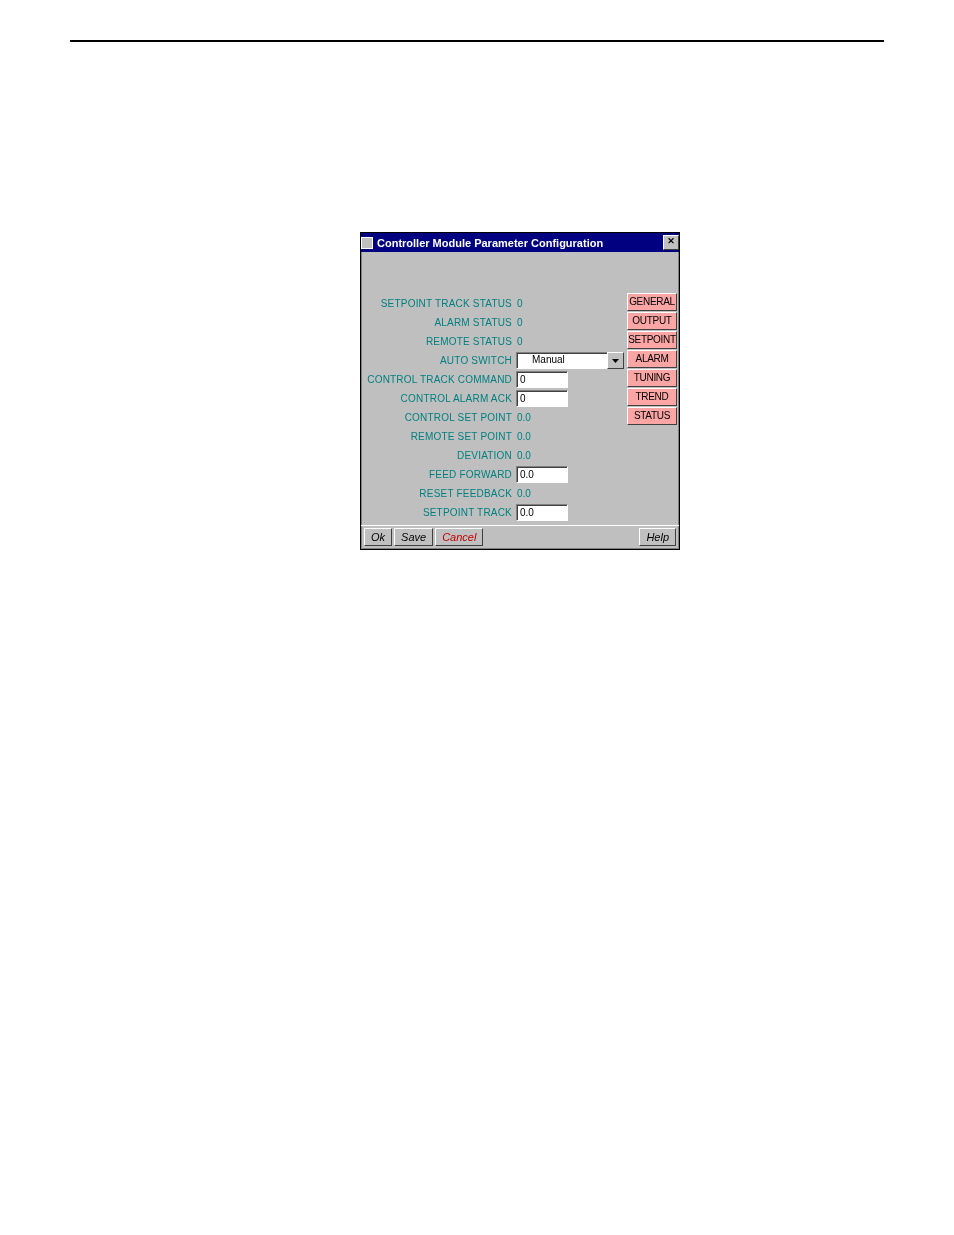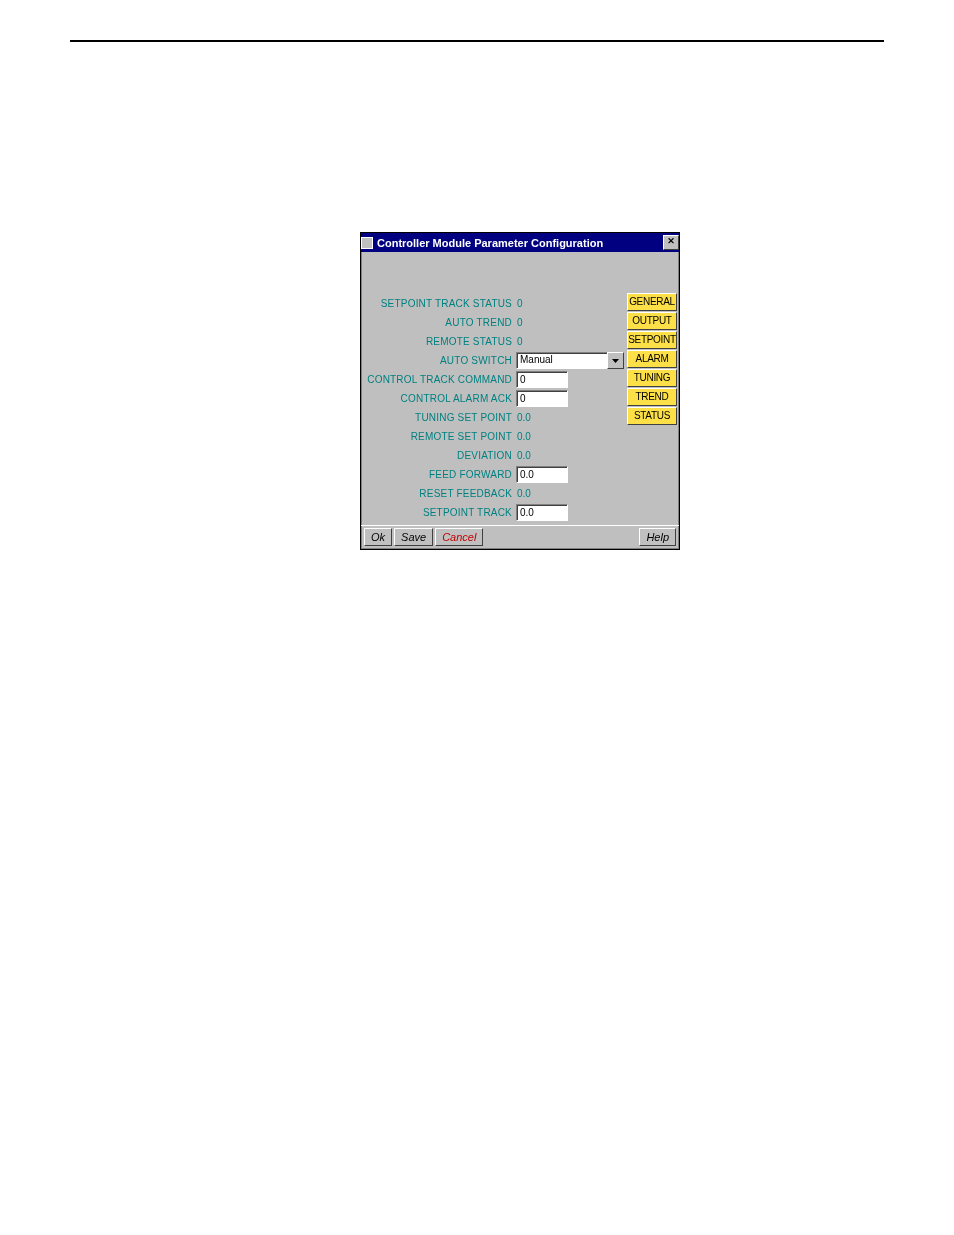--- a/index.html
+++ b/index.html
@@ -94,21 +94,21 @@
     height: 17px;
     box-sizing: border-box;
   }
   .combo-text {
     flex: 1;
     background: #fff;
     border-top: 1px solid #808080;
     border-left: 1px solid #808080;
     border-bottom: 1px solid #fff;
     border-right: none;
-    padding: 1px 3px;
+    padding: 1px 15px;
     font-size: 10px;
     color: #000;
     box-shadow: inset 1px 1px 0 #404040;
   }
   .combo-btn {
     width: 15px;
     background: #c0c0c0;
     border-top: 1px solid #fff;
     border-left: 1px solid #fff;
     border-right: 1px solid #404040;
@@ -136,21 +136,21 @@
   }
   .side-btns {
     display: flex;
     flex-direction: column;
     gap: 1px;
     padding-top: 1px;
   }
   .wbtn {
     width: 50px;
     height: 18px;
-    background: #fde047;
+    background: #fca5a5;
     border-top: 1px solid #fff;
     border-left: 1px solid #fff;
     border-right: 1px solid #404040;
     border-bottom: 1px solid #404040;
     font-size: 10px;
     color: #000;
     text-align: center;
     line-height: 16px;
     cursor: pointer;
     box-sizing: border-box;
@@ -205,21 +205,21 @@
       </div>
 
       <div class="body">
         <div class="form-col">
 
           <div class="row">
             <span class="lbl">SETPOINT TRACK STATUS</span>
             <span class="val-static">0</span>
           </div>
           <div class="row">
-            <span class="lbl">AUTO TREND</span>
+            <span class="lbl">ALARM STATUS</span>
             <span class="val-static">0</span>
           </div>
           <div class="row">
             <span class="lbl">REMOTE STATUS</span>
             <span class="val-static">0</span>
           </div>
 
           <div class="row">
             <span class="lbl">AUTO SWITCH</span>
             <div class="combo">
@@ -237,21 +237,21 @@
             <span class="lbl">CONTROL TRACK COMMAND</span>
             <input class="text-input" value="0" style="">
           </div>
 
           <div class="row">
             <span class="lbl">CONTROL ALARM ACK</span>
             <input class="text-input" value="0" style="">
           </div>
 
           <div class="row">
-            <span class="lbl">TUNING SET POINT</span>
+            <span class="lbl">CONTROL SET POINT</span>
             <span class="val-static">0.0</span>
           </div>
           <div class="row">
             <span class="lbl">REMOTE SET POINT</span>
             <span class="val-static">0.0</span>
           </div>
           <div class="row">
             <span class="lbl">DEVIATION</span>
             <span class="val-static">0.0</span>
           </div>

